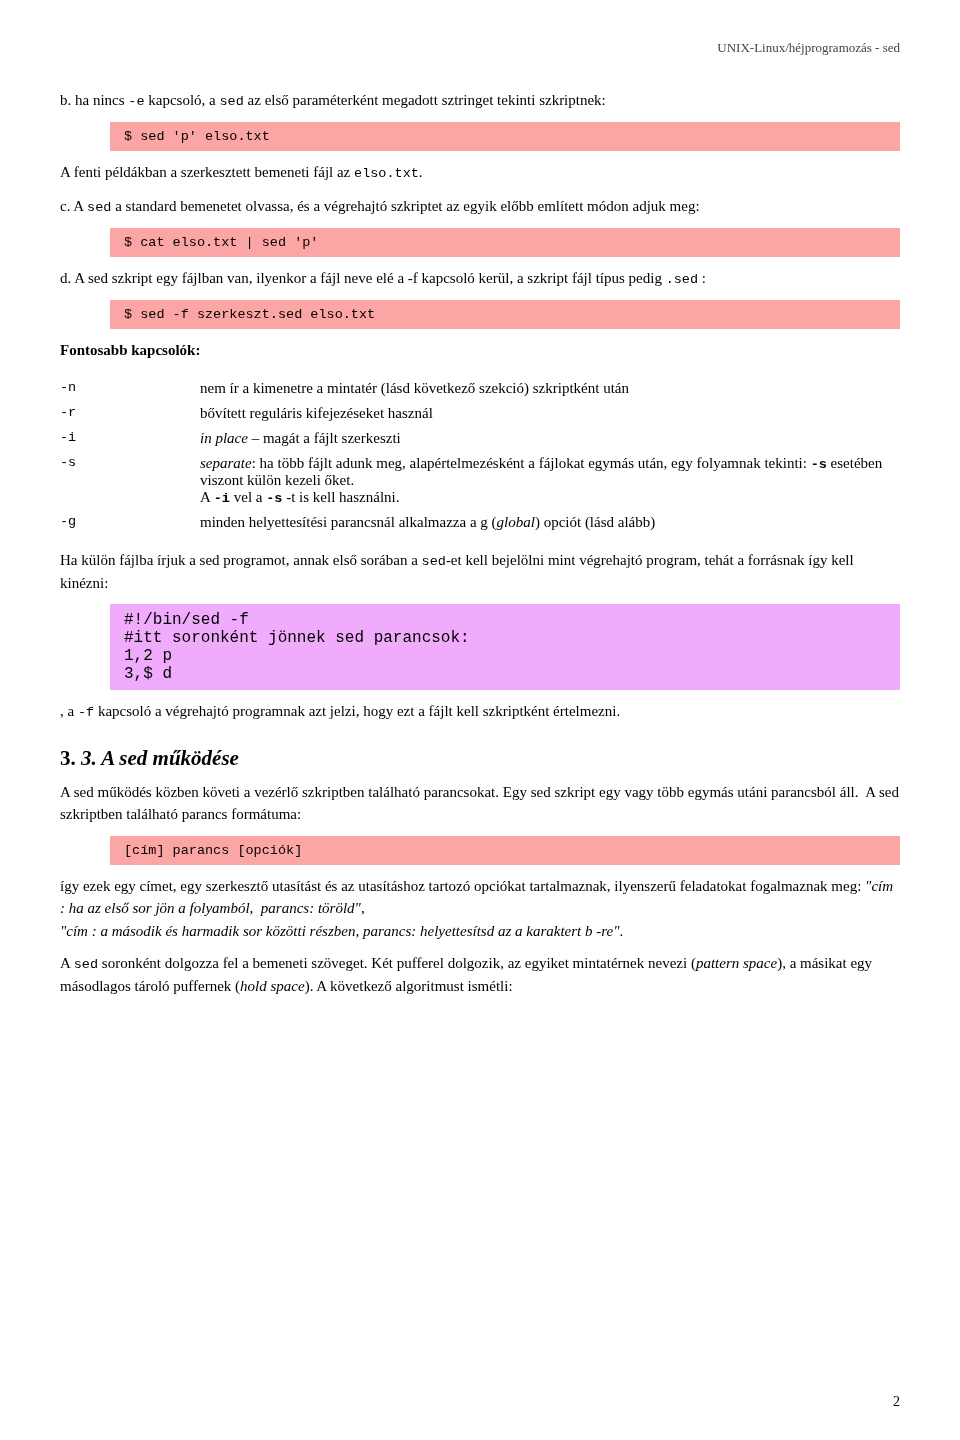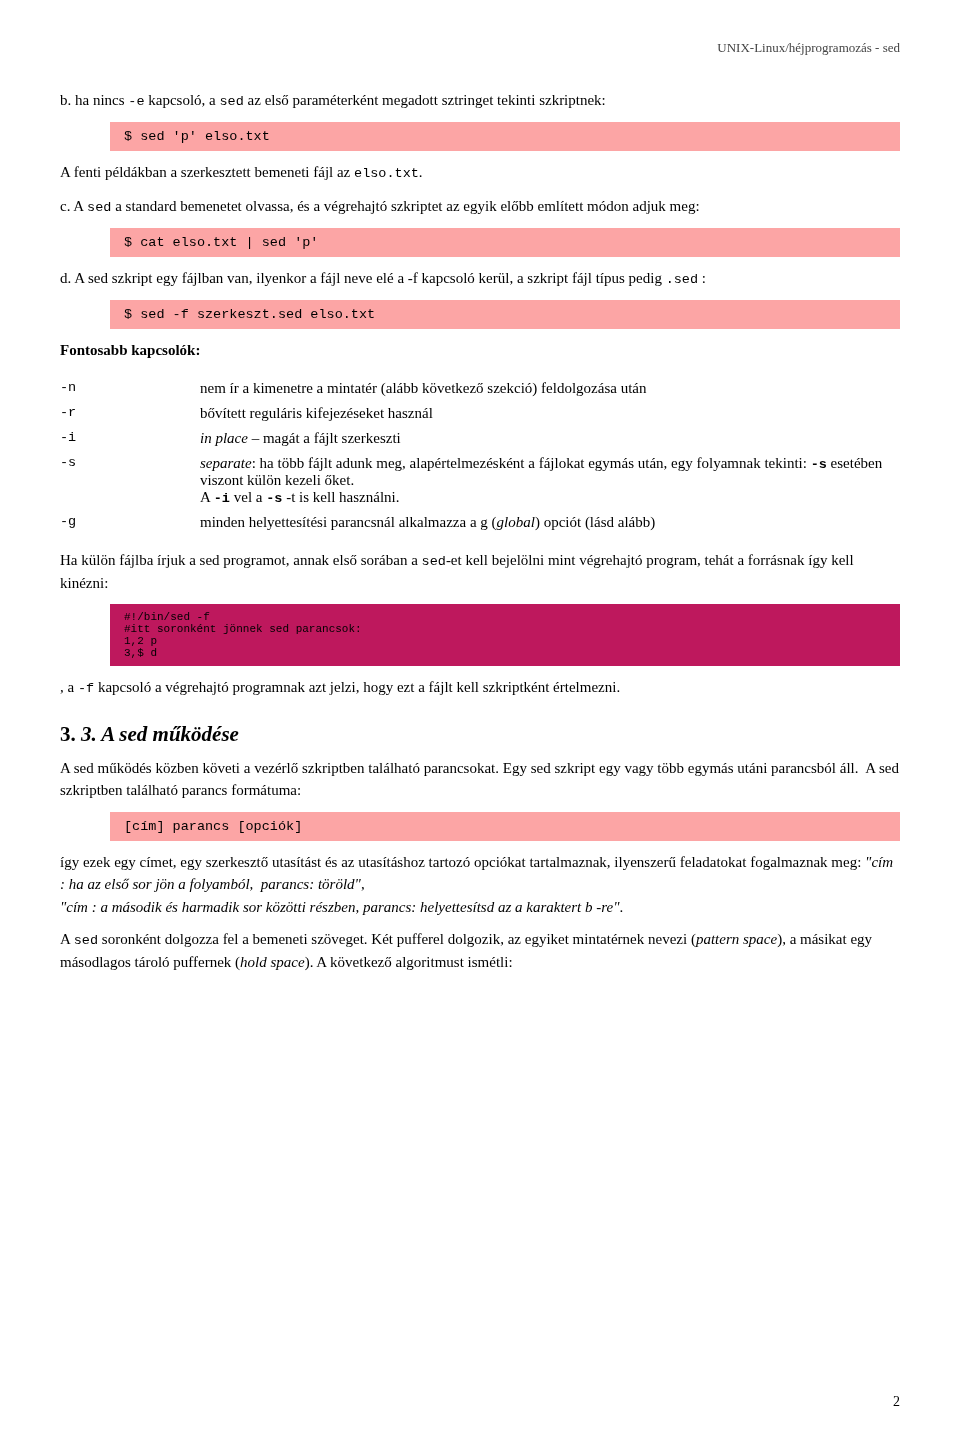--- a/index.html
+++ b/index.html
@@ -32,26 +32,26 @@
       background: #fca5a5;
       border: none;
       padding: 7px 14px;
       margin: 10px 0 10px 50px;
       font-family: "Courier New", Courier, monospace;
       font-size: 13.5px;
       display: block;
       white-space: pre;
     }
     .code-block-wide {
-      background: #be185d;
+      background: #f0abfc;
       border: none;
       padding: 7px 14px;
       margin: 10px 0 10px 50px;
       font-family: "Courier New", Courier, monospace;
-      font-size: 11px;
+      font-size: 16px;
       display: block;
       white-space: pre;
     }
     .section-heading {
       font-size: 21px;
       font-weight: bold;
       margin: 22px 0 10px 0;
       font-style: italic;
     }
     .section-number {
@@ -121,21 +121,21 @@
   d. A sed szkript egy fájlban van, ilyenkor a fájl neve elé a -f kapcsoló kerül, a szkript fájl típus pedig <span class="inline-code">.sed</span> :
 </p>
 <code class="code-block">$ sed -f szerkeszt.sed elso.txt</code>
 
 <p><strong>Fontosabb kapcsolók:</strong></p>
 
 <table class="kapcsolok-table">
   <tbody>
     <tr>
       <td class="key">-n</td>
-      <td class="desc">nem ír a kimenetre a mintatér (alább következő szekció) feldolgozása után</td>
+      <td class="desc">nem ír a kimenetre a mintatér (lásd következő szekció) szkriptként után</td>
     </tr>
     <tr>
       <td class="key">-r</td>
       <td class="desc">bővített reguláris kifejezéseket használ</td>
     </tr>
     <tr>
       <td class="key">-i</td>
       <td class="desc"><em>in place</em> – magát a fájlt szerkeszti</td>
     </tr>
     <tr>

